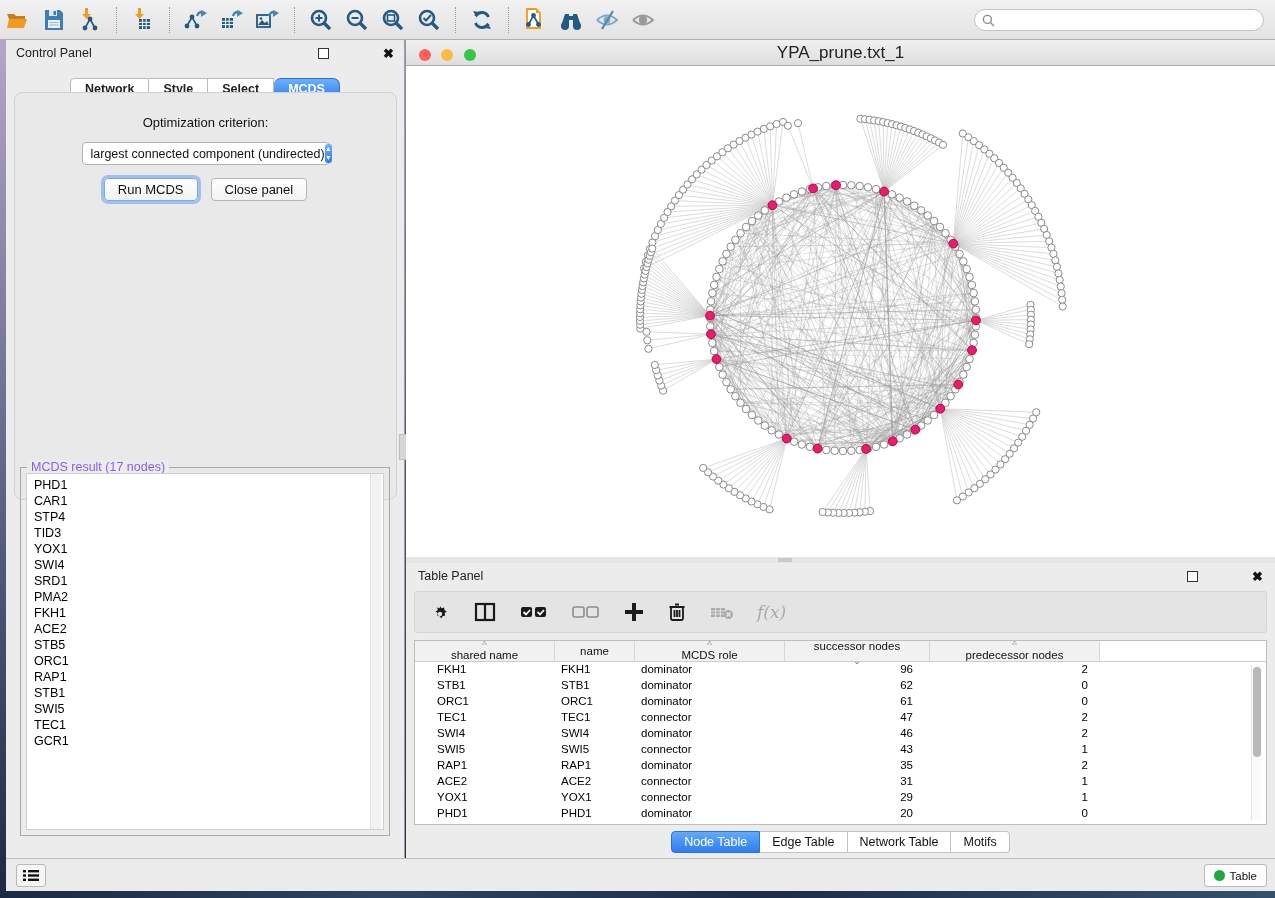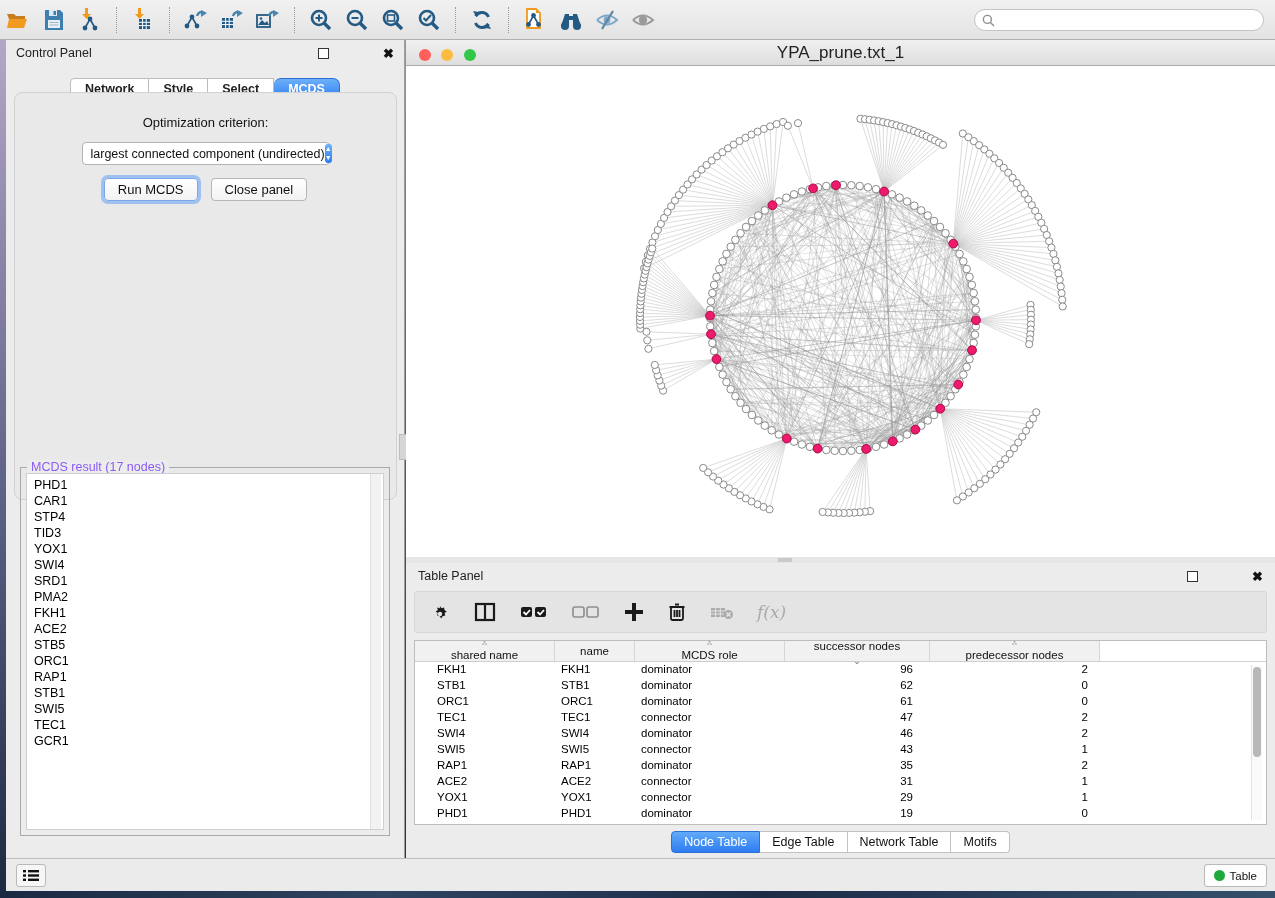--- a/index.html
+++ b/index.html
@@ -1385,21 +1385,21 @@
           <div class="gt-c" style="width: 140px; padding-left: 22px;">YOX1</div>
           <div class="gt-c" style="width: 80px; padding-left: 6px;">YOX1</div>
           <div class="gt-c" style="width: 150px; padding-left: 6px;">connector</div>
           <div class="gt-c num" style="width: 145px; padding-left: 6px; padding-right: 17px;">29</div>
           <div class="gt-c num" style="width: 170px; padding-left: 6px; padding-right: 12px;">1</div>
         </div>
         <div class="gt-row">
           <div class="gt-c" style="width: 140px; padding-left: 22px;">PHD1</div>
           <div class="gt-c" style="width: 80px; padding-left: 6px;">PHD1</div>
           <div class="gt-c" style="width: 150px; padding-left: 6px;">dominator</div>
-          <div class="gt-c num" style="width: 145px; padding-left: 6px; padding-right: 17px;">19</div>
+          <div class="gt-c num" style="width: 145px; padding-left: 6px; padding-right: 17px;">20</div>
           <div class="gt-c num" style="width: 170px; padding-left: 6px; padding-right: 12px;">0</div>
         </div>
       </div>
     <div class="vscroll">
         <div class="thumb"></div>
       </div>
   </div>
   <div class="tp-tabs" id="tp-tabs">
       <div class="tp-tab sel">Node Table</div>
       <div class="tp-tab">Edge Table</div>

